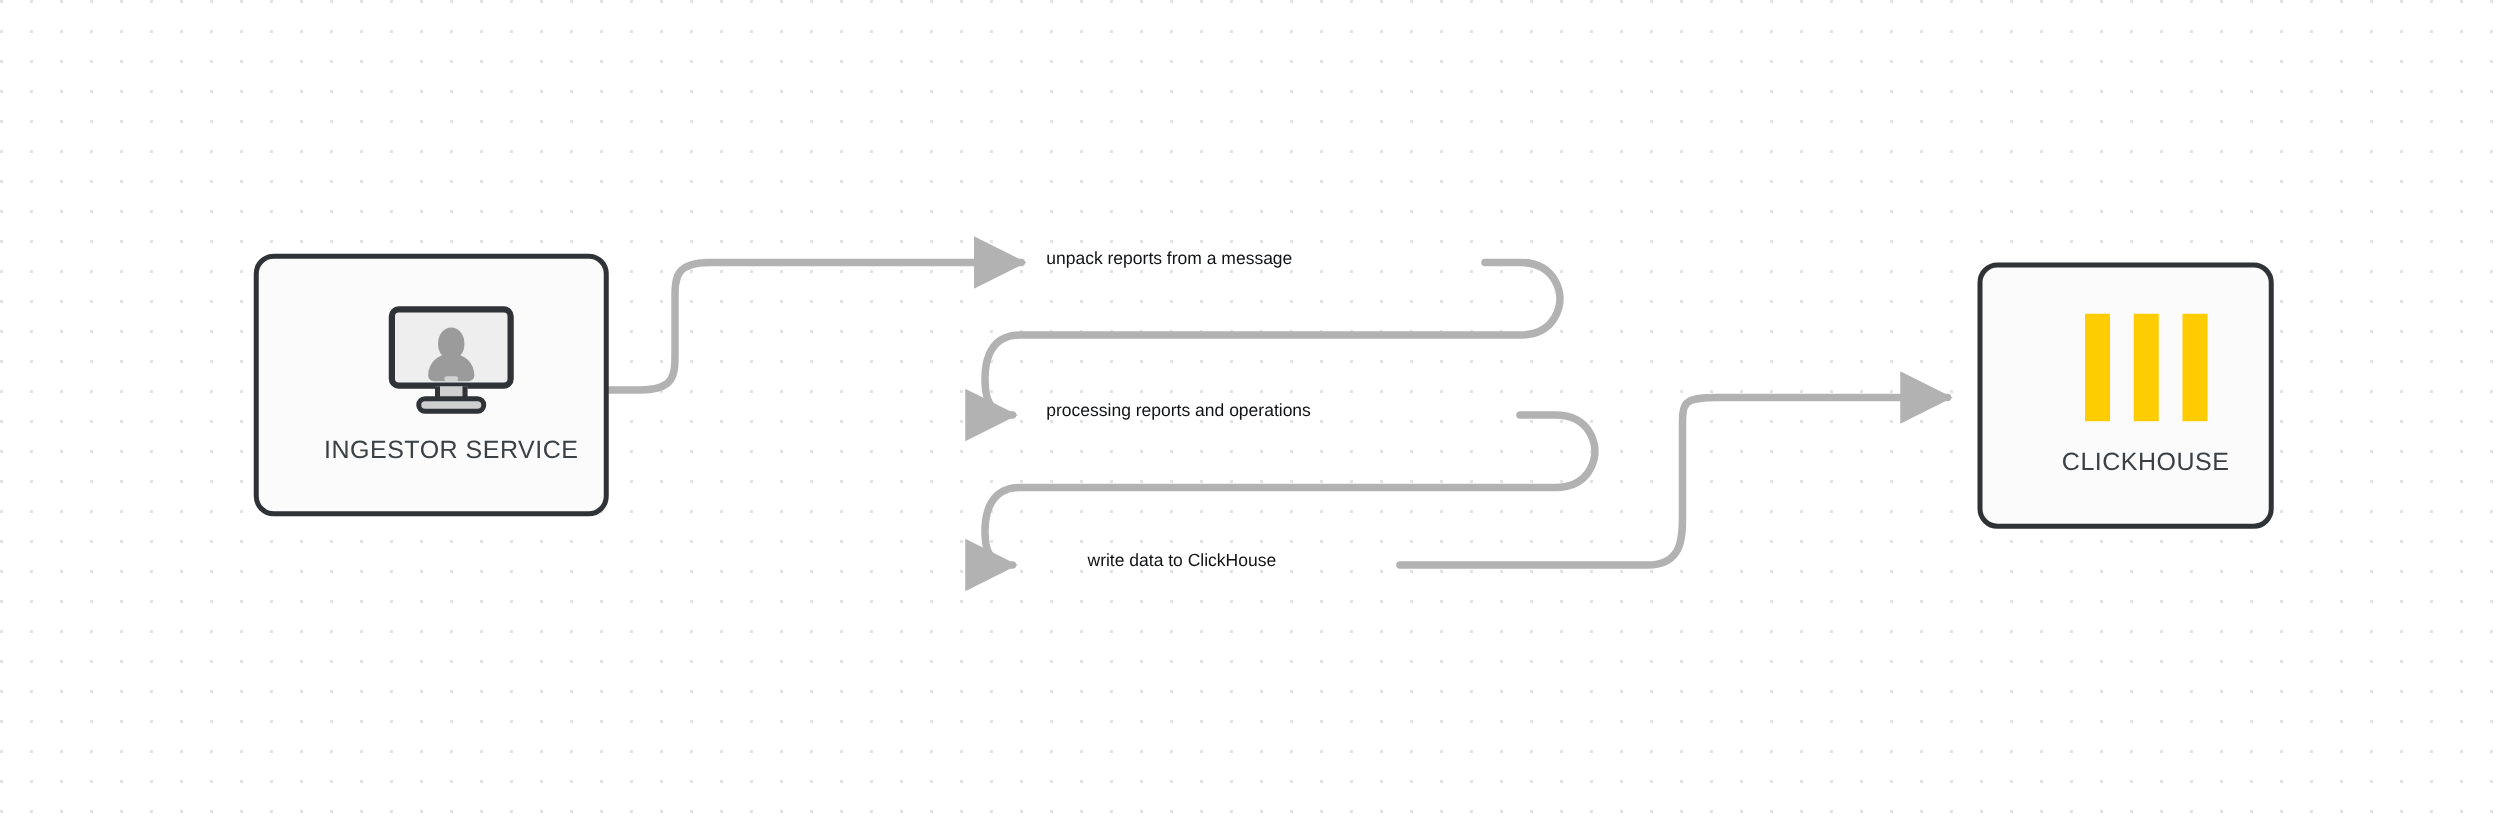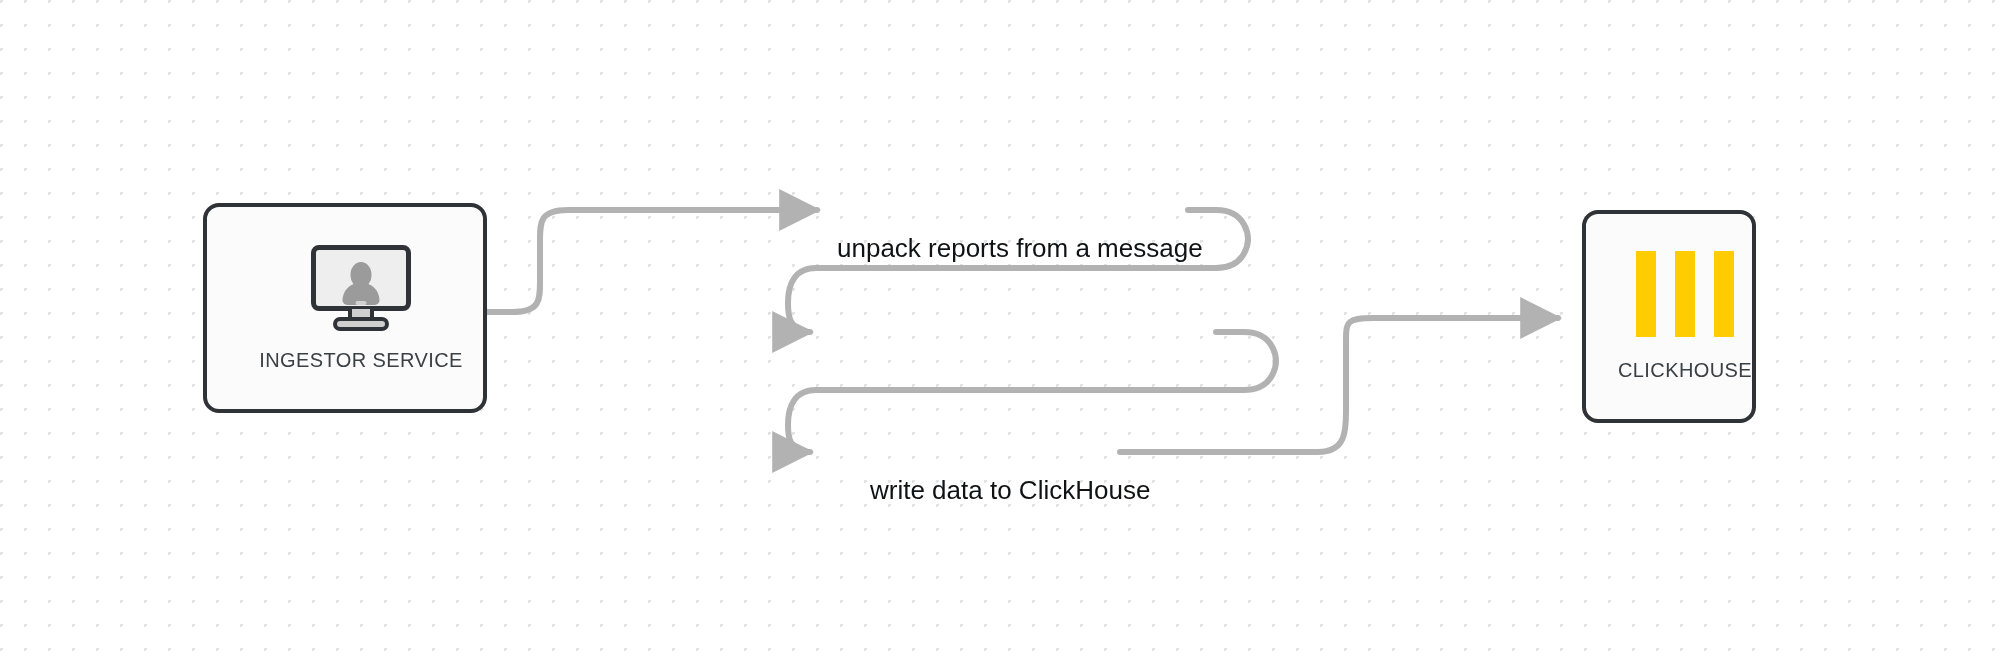--- a/index.html
+++ b/index.html
@@ -42,21 +42,21 @@
   }
   #node-ingestor {
     left: 203px;
     top: 203px;
     width: 284px;
     height: 210px;
   }
   #node-clickhouse {
     left: 1582px;
     top: 210px;
-    width: 174px;
+    width: 237px;
     height: 213px;
   }
   .node-label {
     font-size: 20px;
     letter-spacing: 0.4px;
     color: #3b4045;
     text-align: center;
     white-space: nowrap;
   }
   
@@ -138,25 +138,24 @@
     gap: 19px;
     height: 86px;
     margin-bottom: 22px;
   }
   .ch-bar {
     width: 20px;
     height: 86px;
   }
   .edge-label {
     position: absolute;
-    font-size: 26px;
+    font-size: 14px;
     color: #101214;
     white-space: nowrap;
     line-height: 1;
-    margin-top: 36px;
   }
   #edge-label-0 { left: 837px; top: 199px; }
   #edge-label-1 { left: 837px; top: 321px; }
   #edge-label-2 { left: 870px; top: 441px; }
 </style>
 </head>
 <body>
 
 <div id="canvas">
 
@@ -203,15 +202,16 @@
   <div class="node" id="node-clickhouse">
     <div class="ch-logo">
       <div class="ch-bar" style="background: rgb(255, 204, 1);"></div>
       <div class="ch-bar" style="background: rgb(255, 204, 1);"></div>
       <div class="ch-bar" style="background: rgb(255, 204, 1);"></div>
     </div>
     <div class="node-label">CLICKHOUSE</div>
   </div>
 
   <div class="edge-label" id="edge-label-0">unpack reports from a message</div>
+  <div class="edge-label" id="edge-label-1">processing reports and operations</div>
   <div class="edge-label" id="edge-label-2">write data to ClickHouse</div>
 
 </div>
 
 </body></html>

